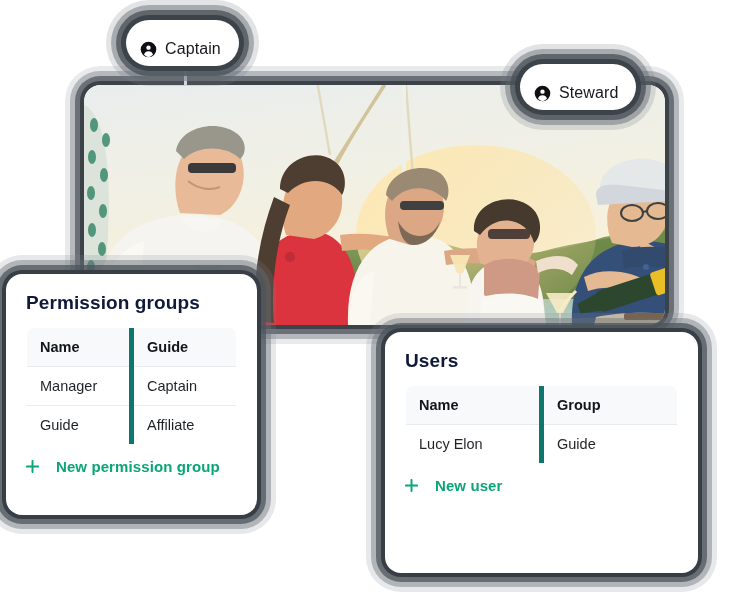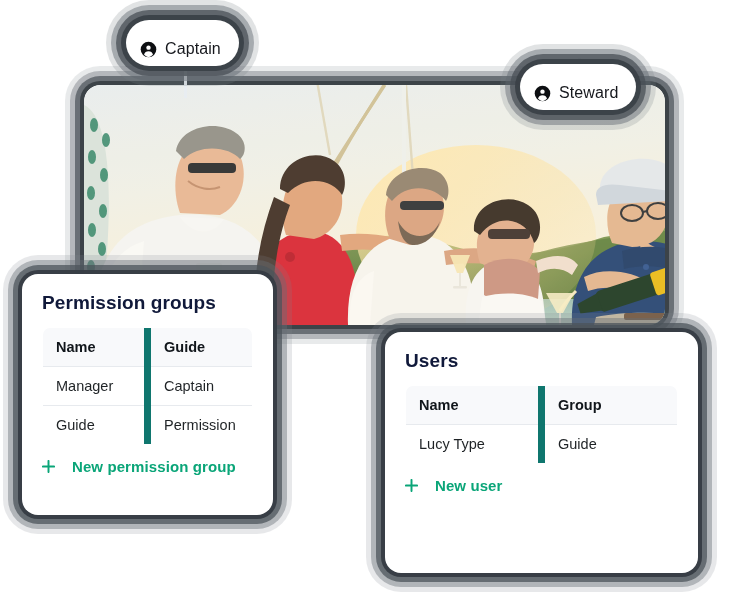--- a/index.html
+++ b/index.html
@@ -80,21 +80,21 @@
     position: absolute;
     background: #ffffff;
     border-radius: 16px;
     box-shadow:
       0 0 0 4px rgba(55,61,68,0.97),
       0 0 0 9px rgba(76,83,90,0.74),
       0 0 0 14px rgba(102,109,116,0.42),
       0 0 0 19px rgba(128,135,142,0.19);
   }
   #perm-card {
-    left: 22px;
+    left: 6px;
     top: 274px;
     width: 251px;
     height: 241px;
     padding: 18px 20px 16px 20px;
     box-sizing: border-box;
     z-index: 50;
   }
   #users-card {
     left: 385px;
     top: 332px;
@@ -119,21 +119,21 @@
     border: 1px solid #e7eaee;
     border-radius: 8px;
     overflow: hidden;
     table-layout: fixed;
   }
   table.data-table th,
   table.data-table td {
     text-align: left;
     padding: 11px 13px;
     font-size: 14.5px;
-    border-right: 7px solid #0f766e;
+    border-right: 5px solid #0f766e;
     border-bottom: 1px solid #e7eaee;
     color: #1f2326;
     white-space: nowrap;
     overflow: hidden;
   }
   table.data-table th {
     background: #f8f9fb;
     font-weight: bold;
     color: #11161b;
   }
@@ -335,21 +335,21 @@
           <th>Guide</th>
         </tr>
       </thead>
       <tbody>
         <tr>
           <td>Manager</td>
           <td>Captain</td>
         </tr>
         <tr>
           <td>Guide</td>
-          <td>Permission</td>
+          <td>Affiliate</td>
         </tr>
       </tbody>
     </table>
     <div class="add-link">
       <svg class="plus-icon" viewBox="0 0 14 14">
         <path d="M7 1v12M1 7h12" stroke="#0aa578" stroke-width="2.1" stroke-linecap="round"></path>
       </svg>
       <span>New permission group</span>
     </div>
   </div>
@@ -358,21 +358,21 @@
     <h2 class="card-title">Users</h2>
     <table class="data-table">
       <thead>
         <tr>
           <th>Name</th>
           <th>Group</th>
         </tr>
       </thead>
       <tbody>
         <tr>
-          <td>Lucy Type</td>
+          <td>Lucy Elon</td>
           <td>Guide</td>
         </tr>
       </tbody>
     </table>
     <div class="add-link">
       <svg class="plus-icon" viewBox="0 0 14 14">
         <path d="M7 1v12M1 7h12" stroke="#0aa578" stroke-width="2.1" stroke-linecap="round"></path>
       </svg>
       <span>New user</span>
     </div>

